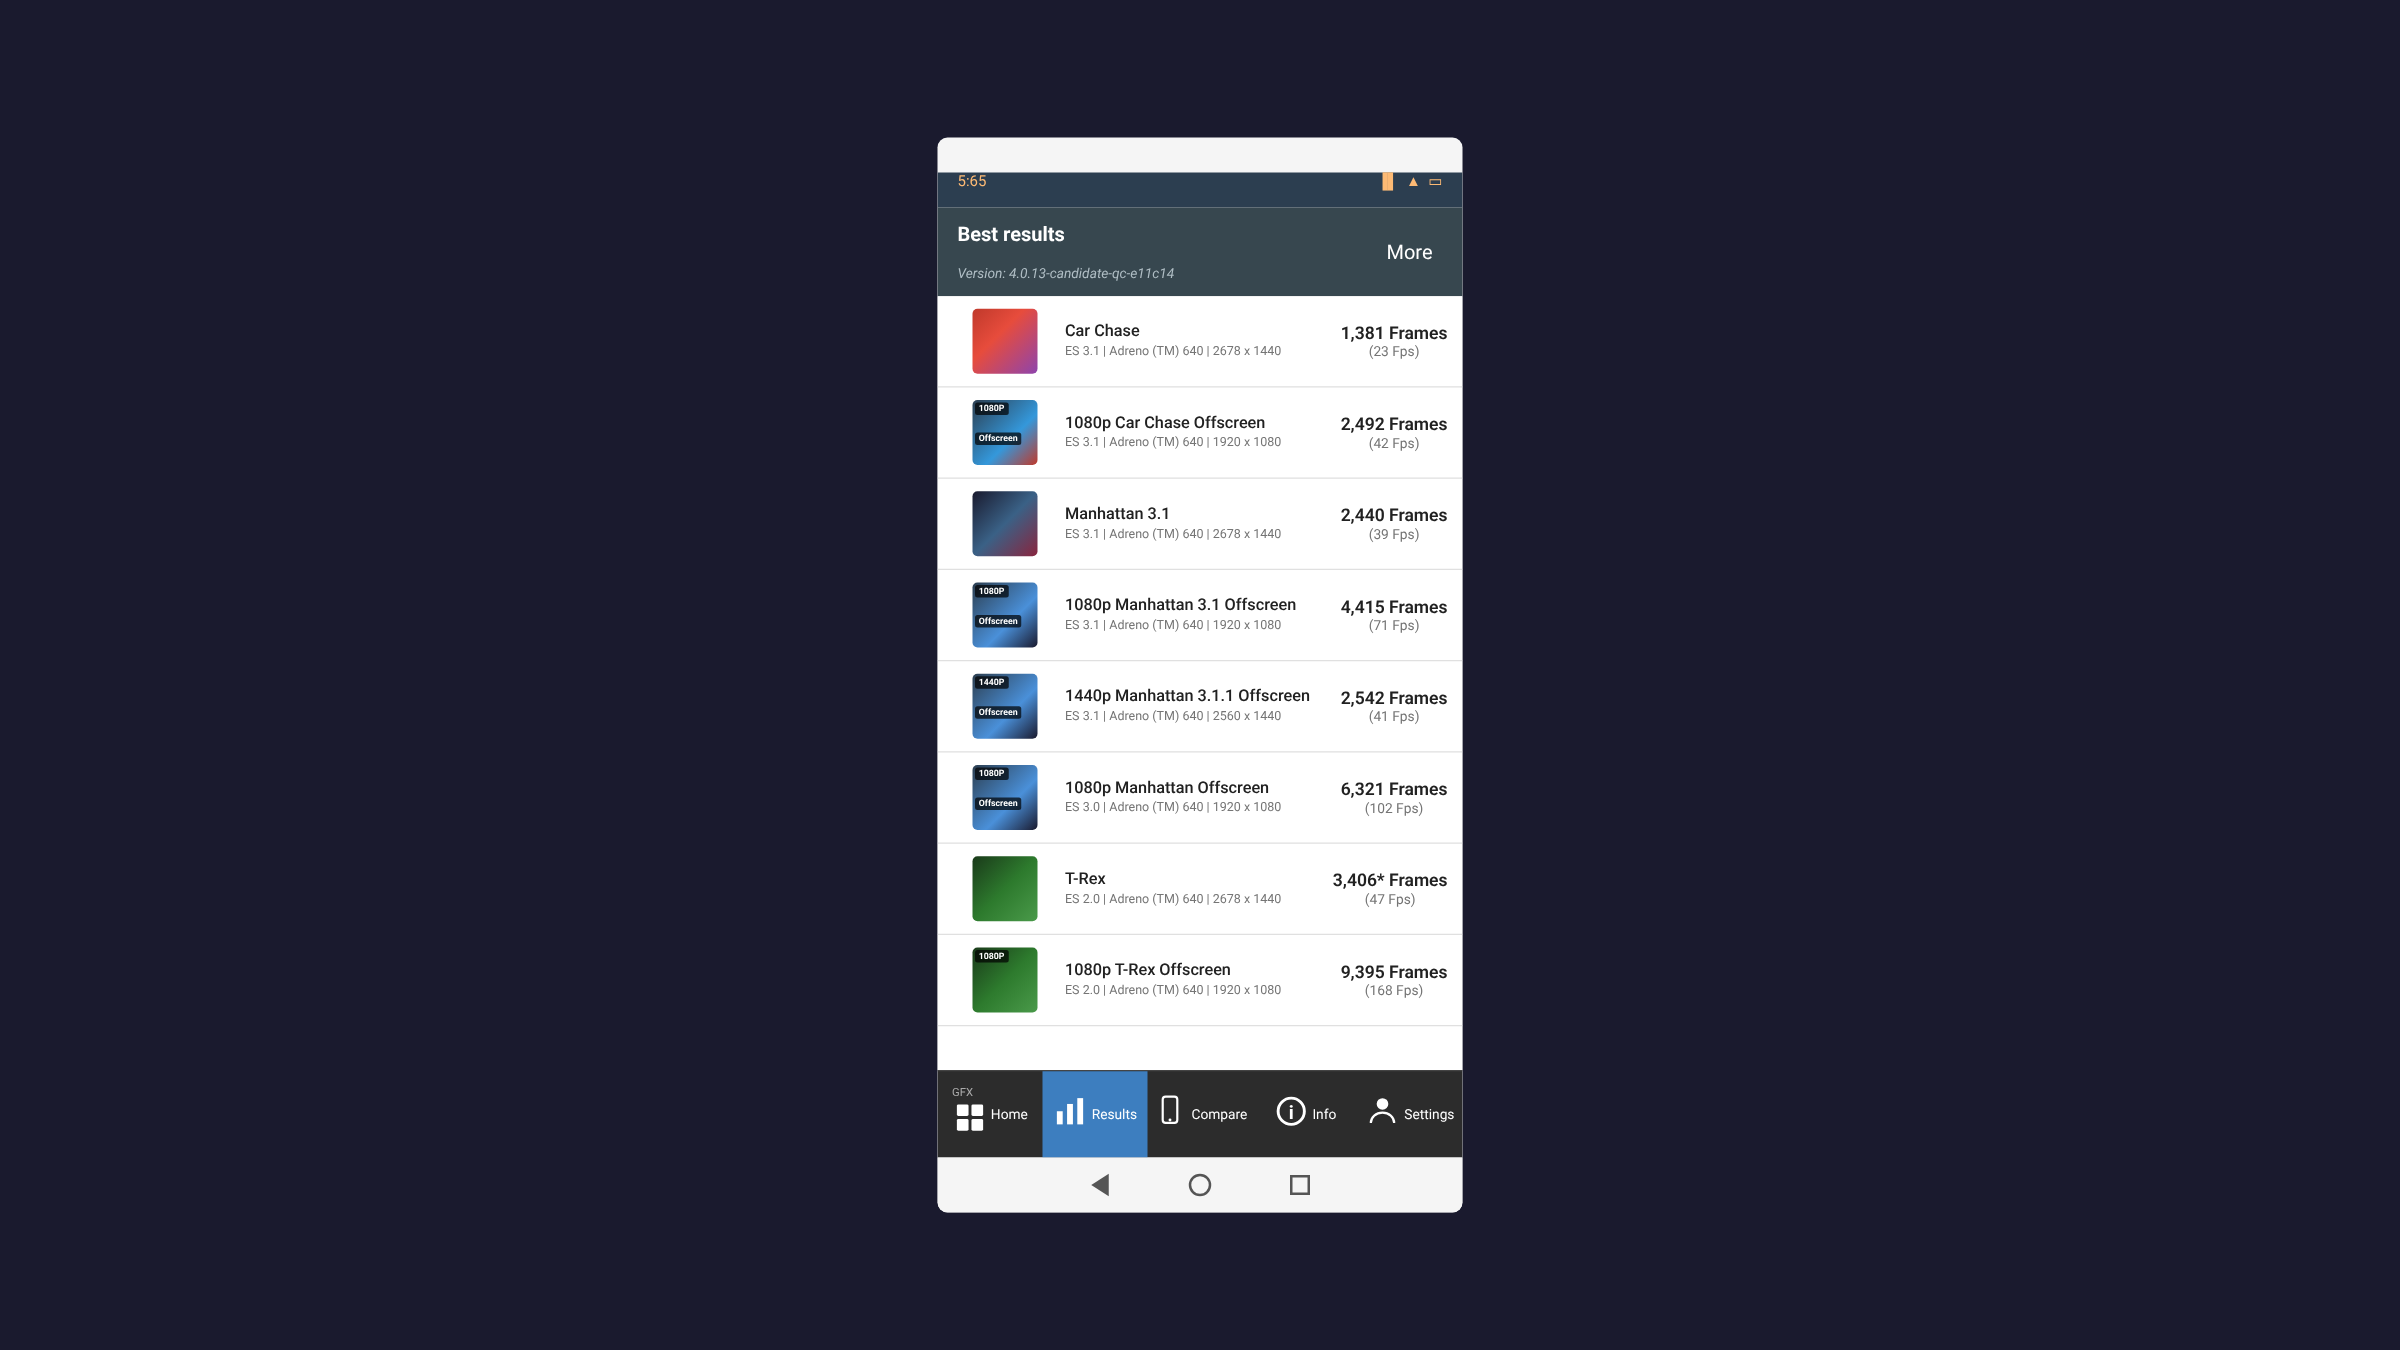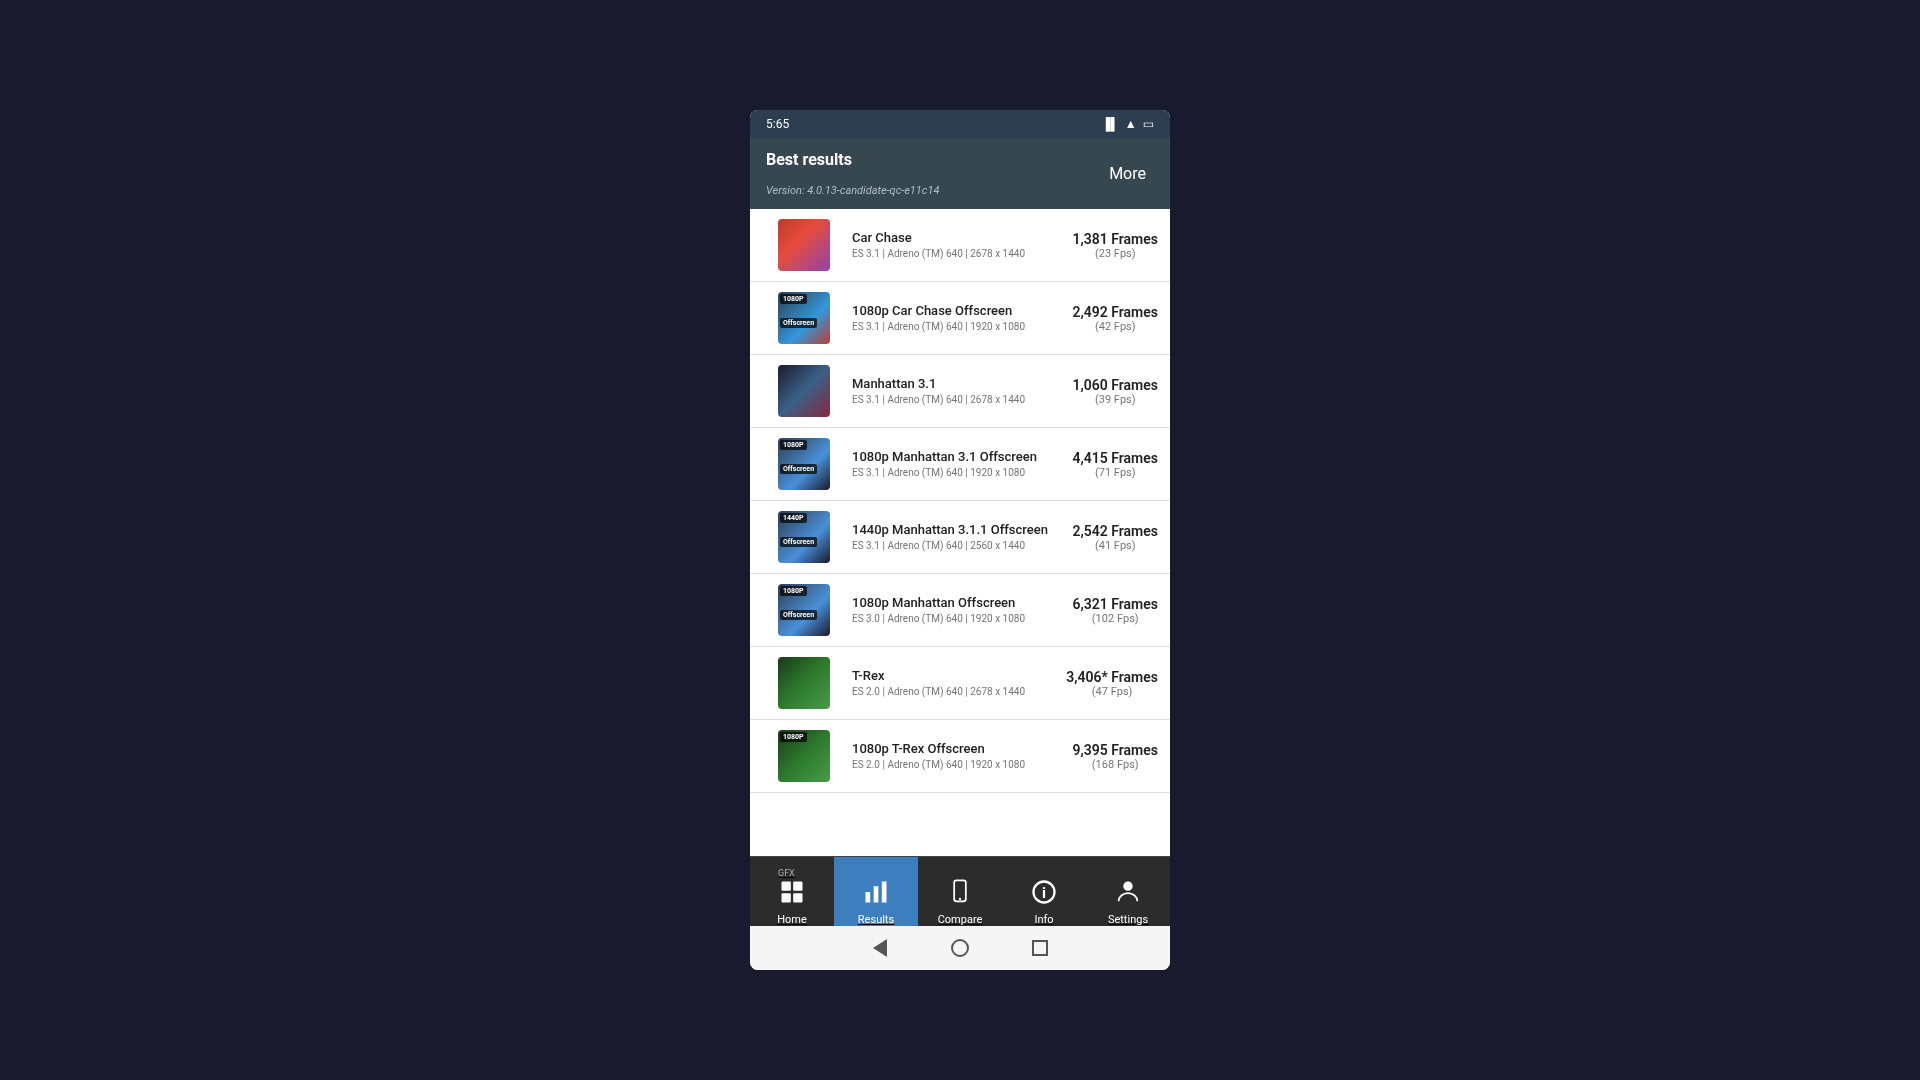--- a/index.html
+++ b/index.html
@@ -19,25 +19,26 @@
       border-radius: 8px;
       overflow: hidden;
       display: flex;
       flex-direction: column;
       position: relative;
     }
     .status-bar {
       background: #2c3e50;
       height: 28px;
       display: flex;
-      align-items: center;
+      align-items: flex-start;
       justify-content: space-between;
       padding: 0 16px;
-      color: #ffffff;
+      color: #fdba74;
       font-size: 12px;
+      margin-top: 28px;
     }
     .status-icons {
       display: flex;
       gap: 6px;
       align-items: center;
     }
     .header {
       background: #37474f;
       padding: 12px 16px;
       display: flex;
@@ -155,26 +156,24 @@
     }
     .bottom-nav {
       background: #2c2c2c;
       display: flex;
       height: 70px;
       border-top: 1px solid #444;
     }
     .nav-item {
       flex: 1;
       display: flex;
-      flex-direction: column;
-      align-items: center;
-      justify-content: flex-end;
+      align-items: center;
+      justify-content: center;
       cursor: pointer;
       gap: 3px;
-      text-decoration: underline;
     }
     .nav-item.active {
       background: #3d7ebf;
     }
     .nav-icon {
       font-size: 22px;
       color: #ffffff;
       line-height: 1;
     }
     .nav-label {
@@ -272,21 +271,21 @@
       <div class="result-item">
     <div class="result-thumb thumb-manhattan31">
       
       
     </div>
     <div class="result-info">
       <div class="result-name">Manhattan 3.1</div>
       <div class="result-desc">ES 3.1 | Adreno (TM) 640 | 2678 x 1440</div>
     </div>
     <div class="result-score">
-      <div class="score-frames">1,060 Frames</div>
+      <div class="score-frames">2,440 Frames</div>
       <div class="score-fps">(39 Fps)</div>
     </div>
   </div>
       <div class="result-item">
     <div class="result-thumb thumb-1080p-man">
       <span class="badge">1080P</span>
       <span class="badge-bottom">Offscreen</span>
     </div>
     <div class="result-info">
       <div class="result-name">1080p Manhattan 3.1 Offscreen</div>

